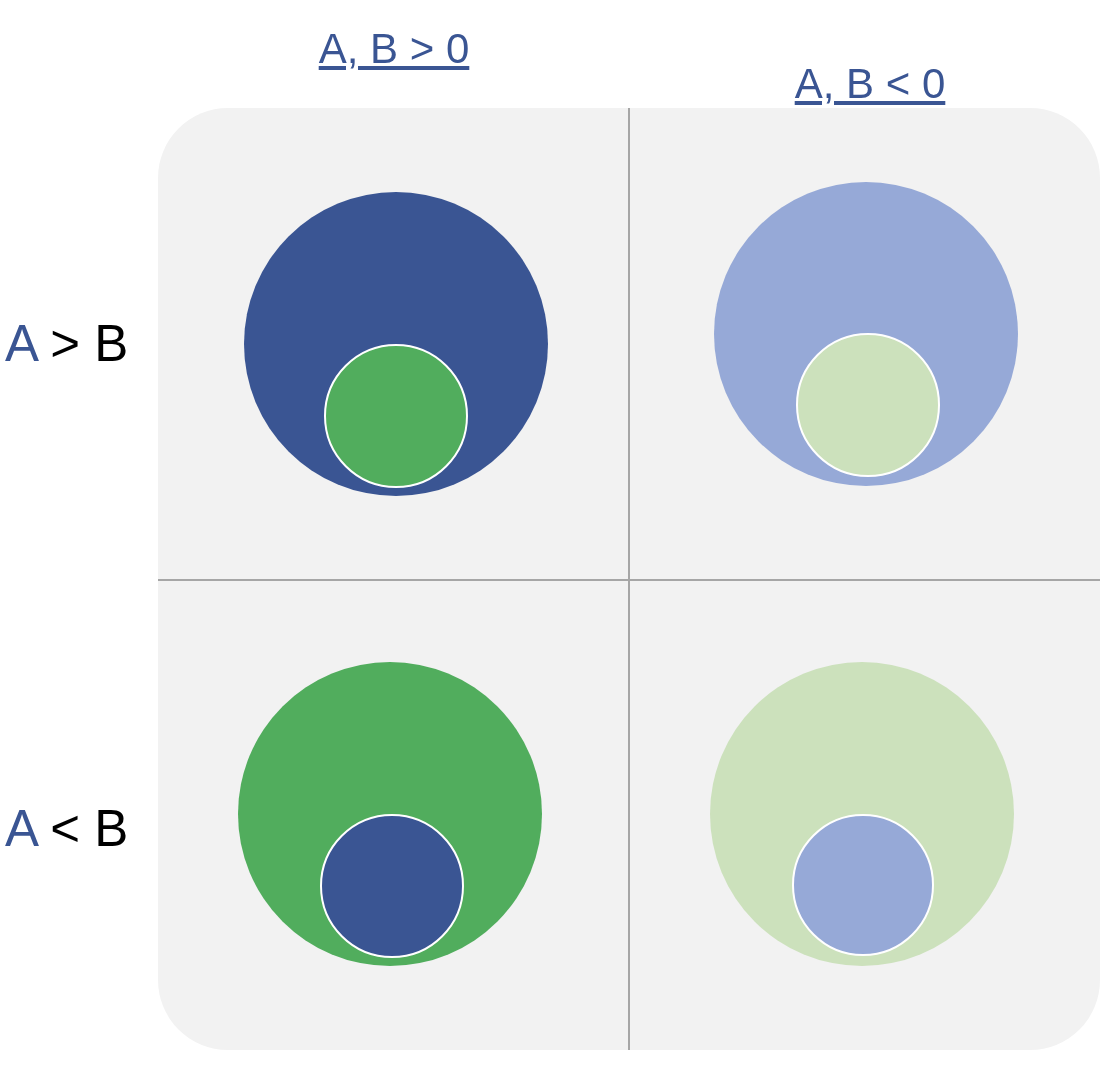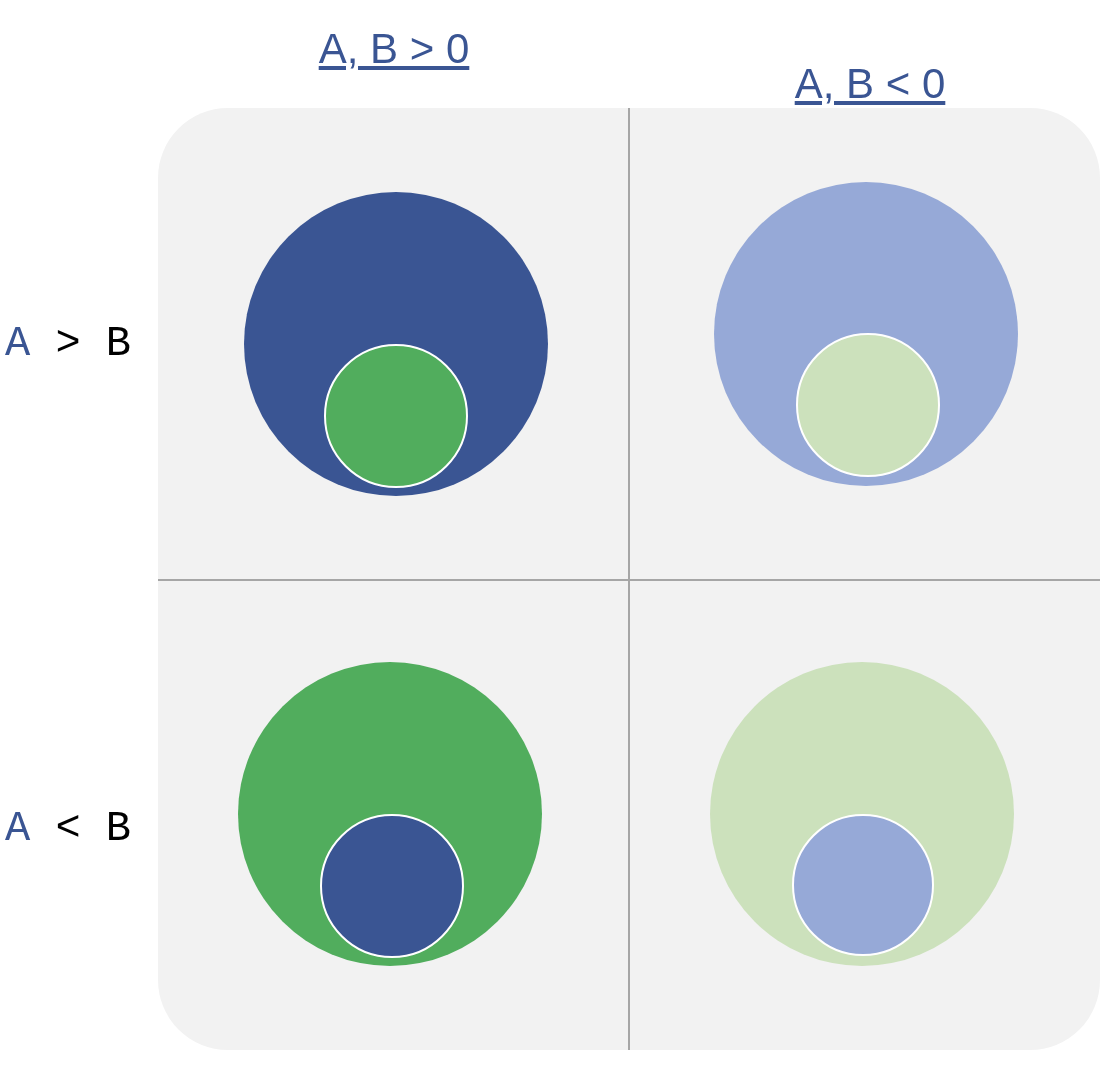--- a/index.html
+++ b/index.html
@@ -1,20 +1,20 @@
 <!DOCTYPE html>
 <html><head>
   <meta charset="utf-8">
   <style>
     html, body { margin: 0; padding: 0; background: #ffffff; }
     body { width: 1114px; height: 1066px; position: relative; overflow: hidden;
            font-family: "Liberation Sans", "DejaVu Sans", sans-serif; }
     .col-header { position: absolute; top: 24px; font-size: 42px; line-height: 50px;
                   color: #3a5593; white-space: pre; text-align: center; width: 260px; text-decoration: underline; }
-    .row-label { position: absolute; left: 5px; font-size: 42px; line-height: 44px; white-space: pre; color: #000; font-family: Liberation Mono, monospace; }
+    .row-label { position: absolute; left: 5px; font-size: 51px; line-height: 44px; white-space: pre; color: #000; }
     .row-label .var-a { color: #3a5593; }
     .panel { position: absolute; left: 158px; top: 108px; width: 942px; height: 942px;
              background: #f2f2f2; border-radius: 70px; overflow: visible; }
     .divider-v { position: absolute; left: 470px; top: 0; width: 1.5px; height: 942px; background: #a6a6a6; }
     .divider-h { position: absolute; left: 0; top: 471px; width: 942px; height: 1.5px; background: #a6a6a6; }
     svg.circles { position: absolute; left: 0; top: 0; }
   </style>
 </head>
 <body>
 

